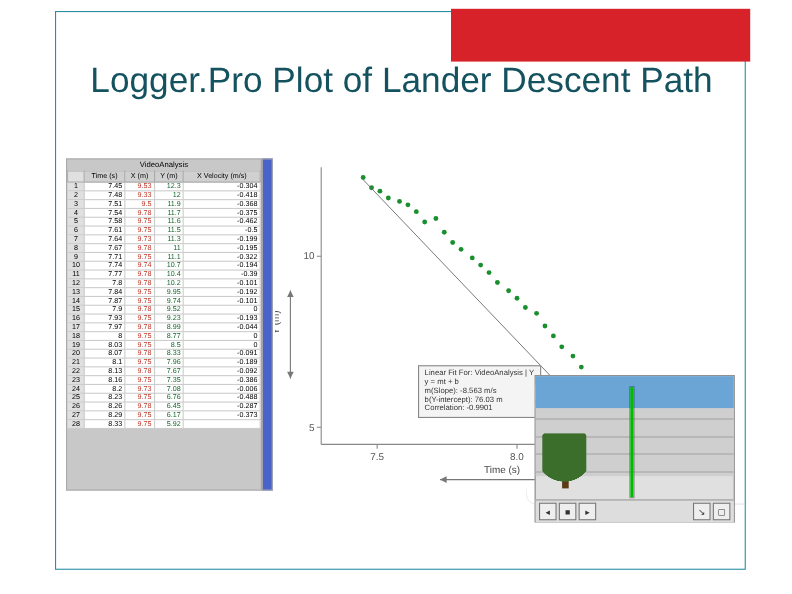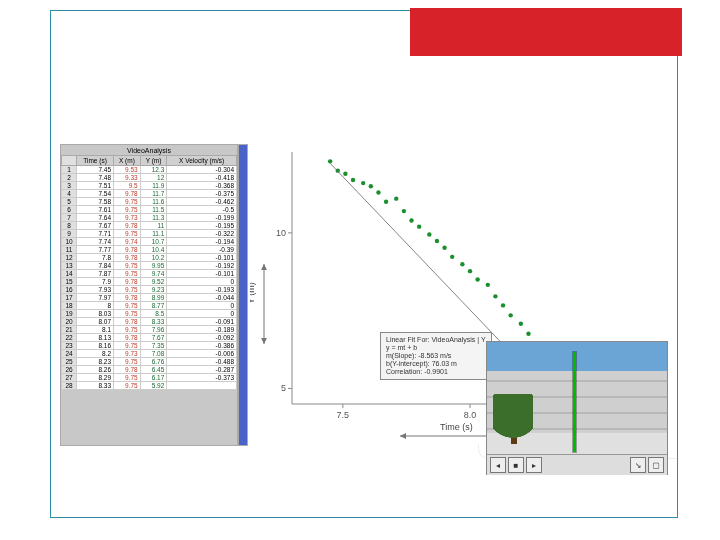--- a/index.html
+++ b/index.html
@@ -57,20 +57,21 @@
 <div class="slide">
   <div class="inner-frame"></div>
   <div class="red-block"></div>
   <div class="wm">
     <div style="left:0;top:0;width:200px;height:200px;border-radius:0 0 0 10px"></div>
     <div style="left:30px;top:30px;width:170px;height:170px;border-radius:0 0 0 10px"></div>
     <div style="left:60px;top:60px;width:140px;height:140px;border-radius:0 0 0 10px"></div>
     <div style="left:90px;top:90px;width:110px;height:110px;border-radius:0 0 0 10px"></div>
     <div style="left:120px;top:120px;width:80px;height:80px;border-radius:0 0 0 10px"></div>
   </div>
+  <div class="title">Logger.Pro Plot of Lander Descent Path</div>
 
   <div class="content">
 
     <div class="tbl-wrap">
       <div class="tbl-title">VideoAnalysis</div>
       <table class="data">
         <thead>
             <tr id="thead-row">
               <th class="rownum"></th>
               <th>Time (s)</th>

